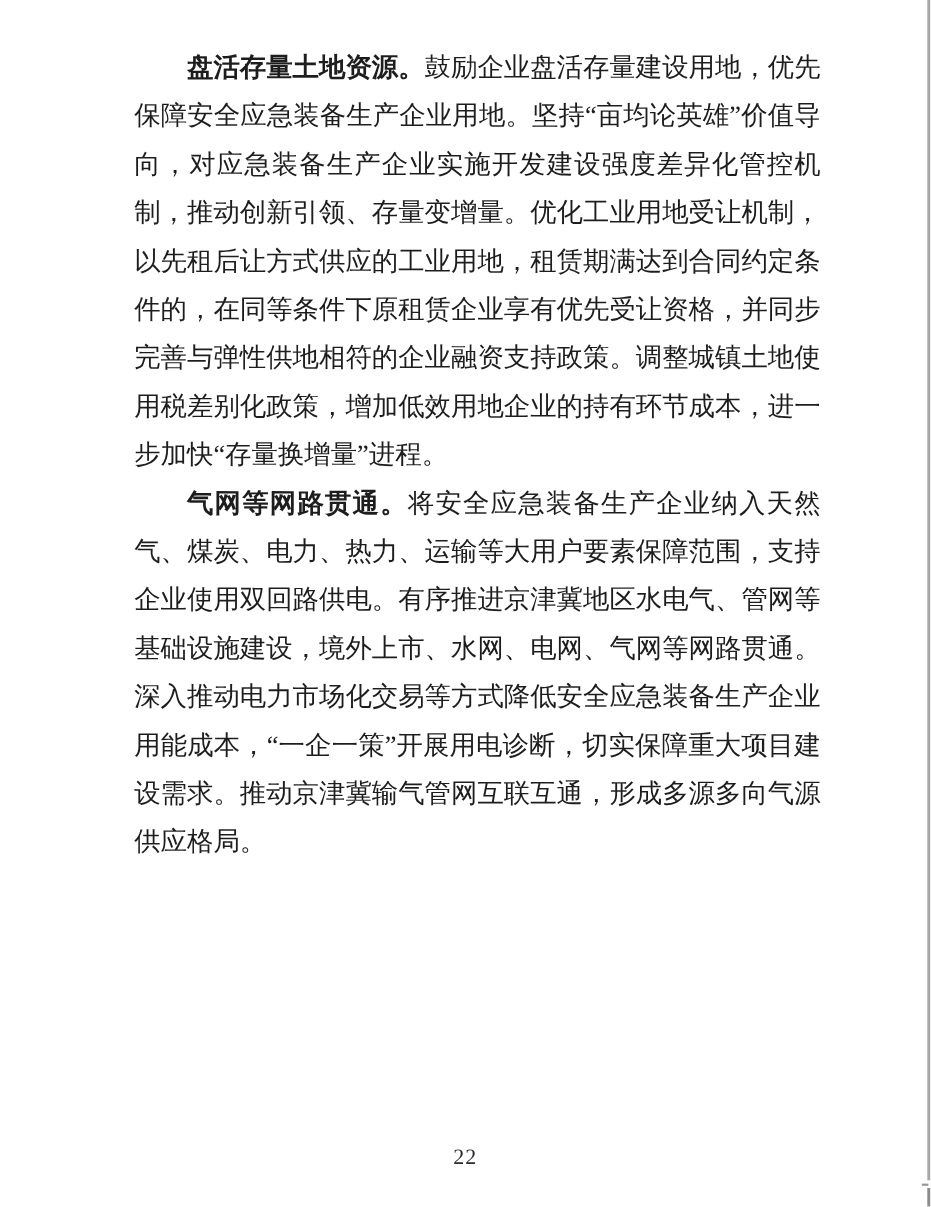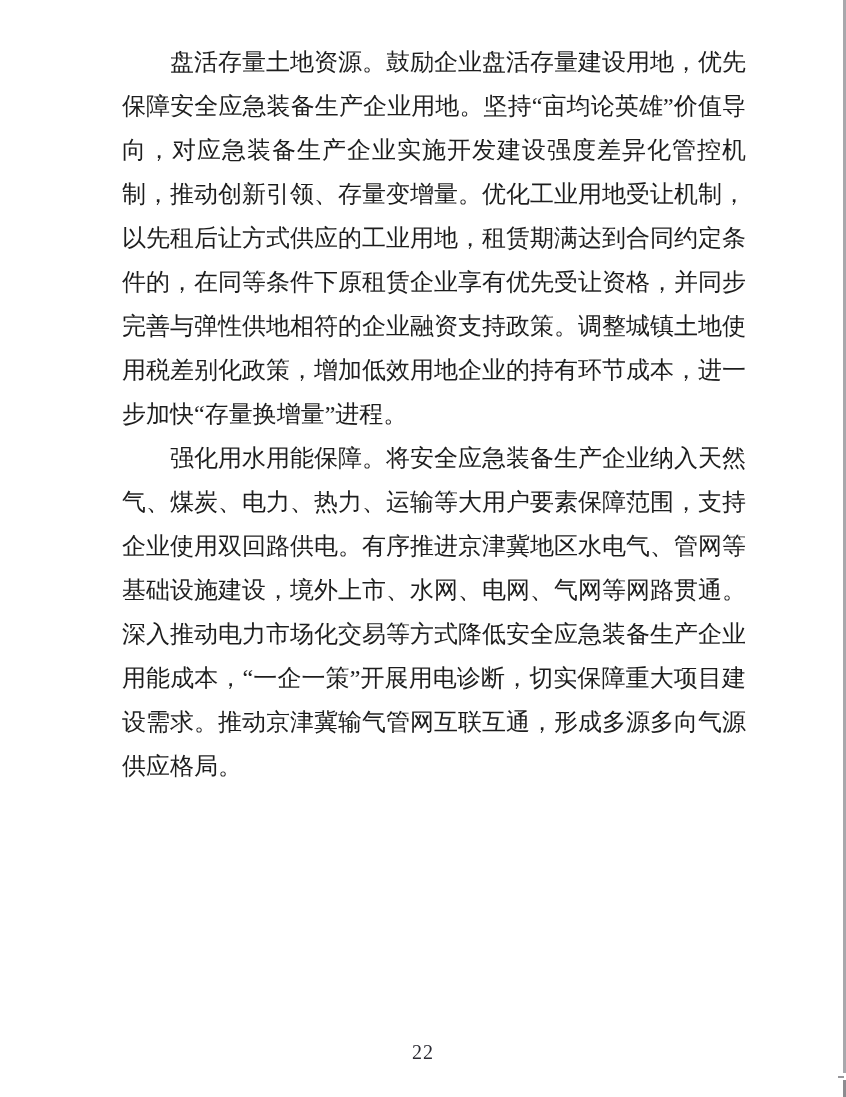--- a/index.html
+++ b/index.html
@@ -29,21 +29,21 @@
   }
   .para {
     margin: 0;
     padding: 0;
     text-indent: 2em;
   }
   .para.no-indent {
     text-indent: 0;
   }
   .para .lead {
-    font-weight: normal;
+    font-weight: bold;
   }
   .page-number {
     position: absolute;
     left: 0;
     top: 1041px;
     width: 100%;
     text-align: center;
     font-size: 20px;
     color: #2b2b33;
     letter-spacing: 1px;
@@ -76,21 +76,21 @@
 </head>
 <body>
 
 <div class="screen">
 
   <div class="doc-body">
     <p class="para">
       <span class="lead">盘活存量土地资源。</span><span>鼓励企业盘活存量建设用地，优先保障安全应急装备生产企业用地。坚持“亩均论英雄”价值导向，对应急装备生产企业实施开发建设强度差异化管控机制，推动创新引领、存量变增量。优化工业用地受让机制，以先租后让方式供应的工业用地，租赁期满达到合同约定条件的，在同等条件下原租赁企业享有优先受让资格，并同步完善与弹性供地相符的企业融资支持政策。调整城镇土地使用税差别化政策，增加低效用地企业的持有环节成本，进一步加快“存量换增量”进程。</span>
     </p>
     <p class="para">
-      <span class="lead">强化用水用能保障。</span><span>将安全应急装备生产企业纳入天然气、煤炭、电力、热力、运输等大用户要素保障范围，支持企业使用双回路供电。有序推进京津冀地区水电气、管网等基础设施建设，境外上市、水网、电网、气网等网路贯通。深入推动电力市场化交易等方式降低安全应急装备生产企业用能成本，“一企一策”开展用电诊断，切实保障重大项目建设需求。推动京津冀输气管网互联互通，形成多源多向气源供应格局。</span>
+      <span class="lead">气网等网路贯通。</span><span>将安全应急装备生产企业纳入天然气、煤炭、电力、热力、运输等大用户要素保障范围，支持企业使用双回路供电。有序推进京津冀地区水电气、管网等基础设施建设，境外上市、水网、电网、气网等网路贯通。深入推动电力市场化交易等方式降低安全应急装备生产企业用能成本，“一企一策”开展用电诊断，切实保障重大项目建设需求。推动京津冀输气管网互联互通，形成多源多向气源供应格局。</span>
     </p>
   </div>
 
   <div class="page-number">22</div>
 
   <div class="page-edge-line"></div>
   <div class="page-edge-tick"></div>
   <div class="page-edge-bottom"></div>
 
 </div>

